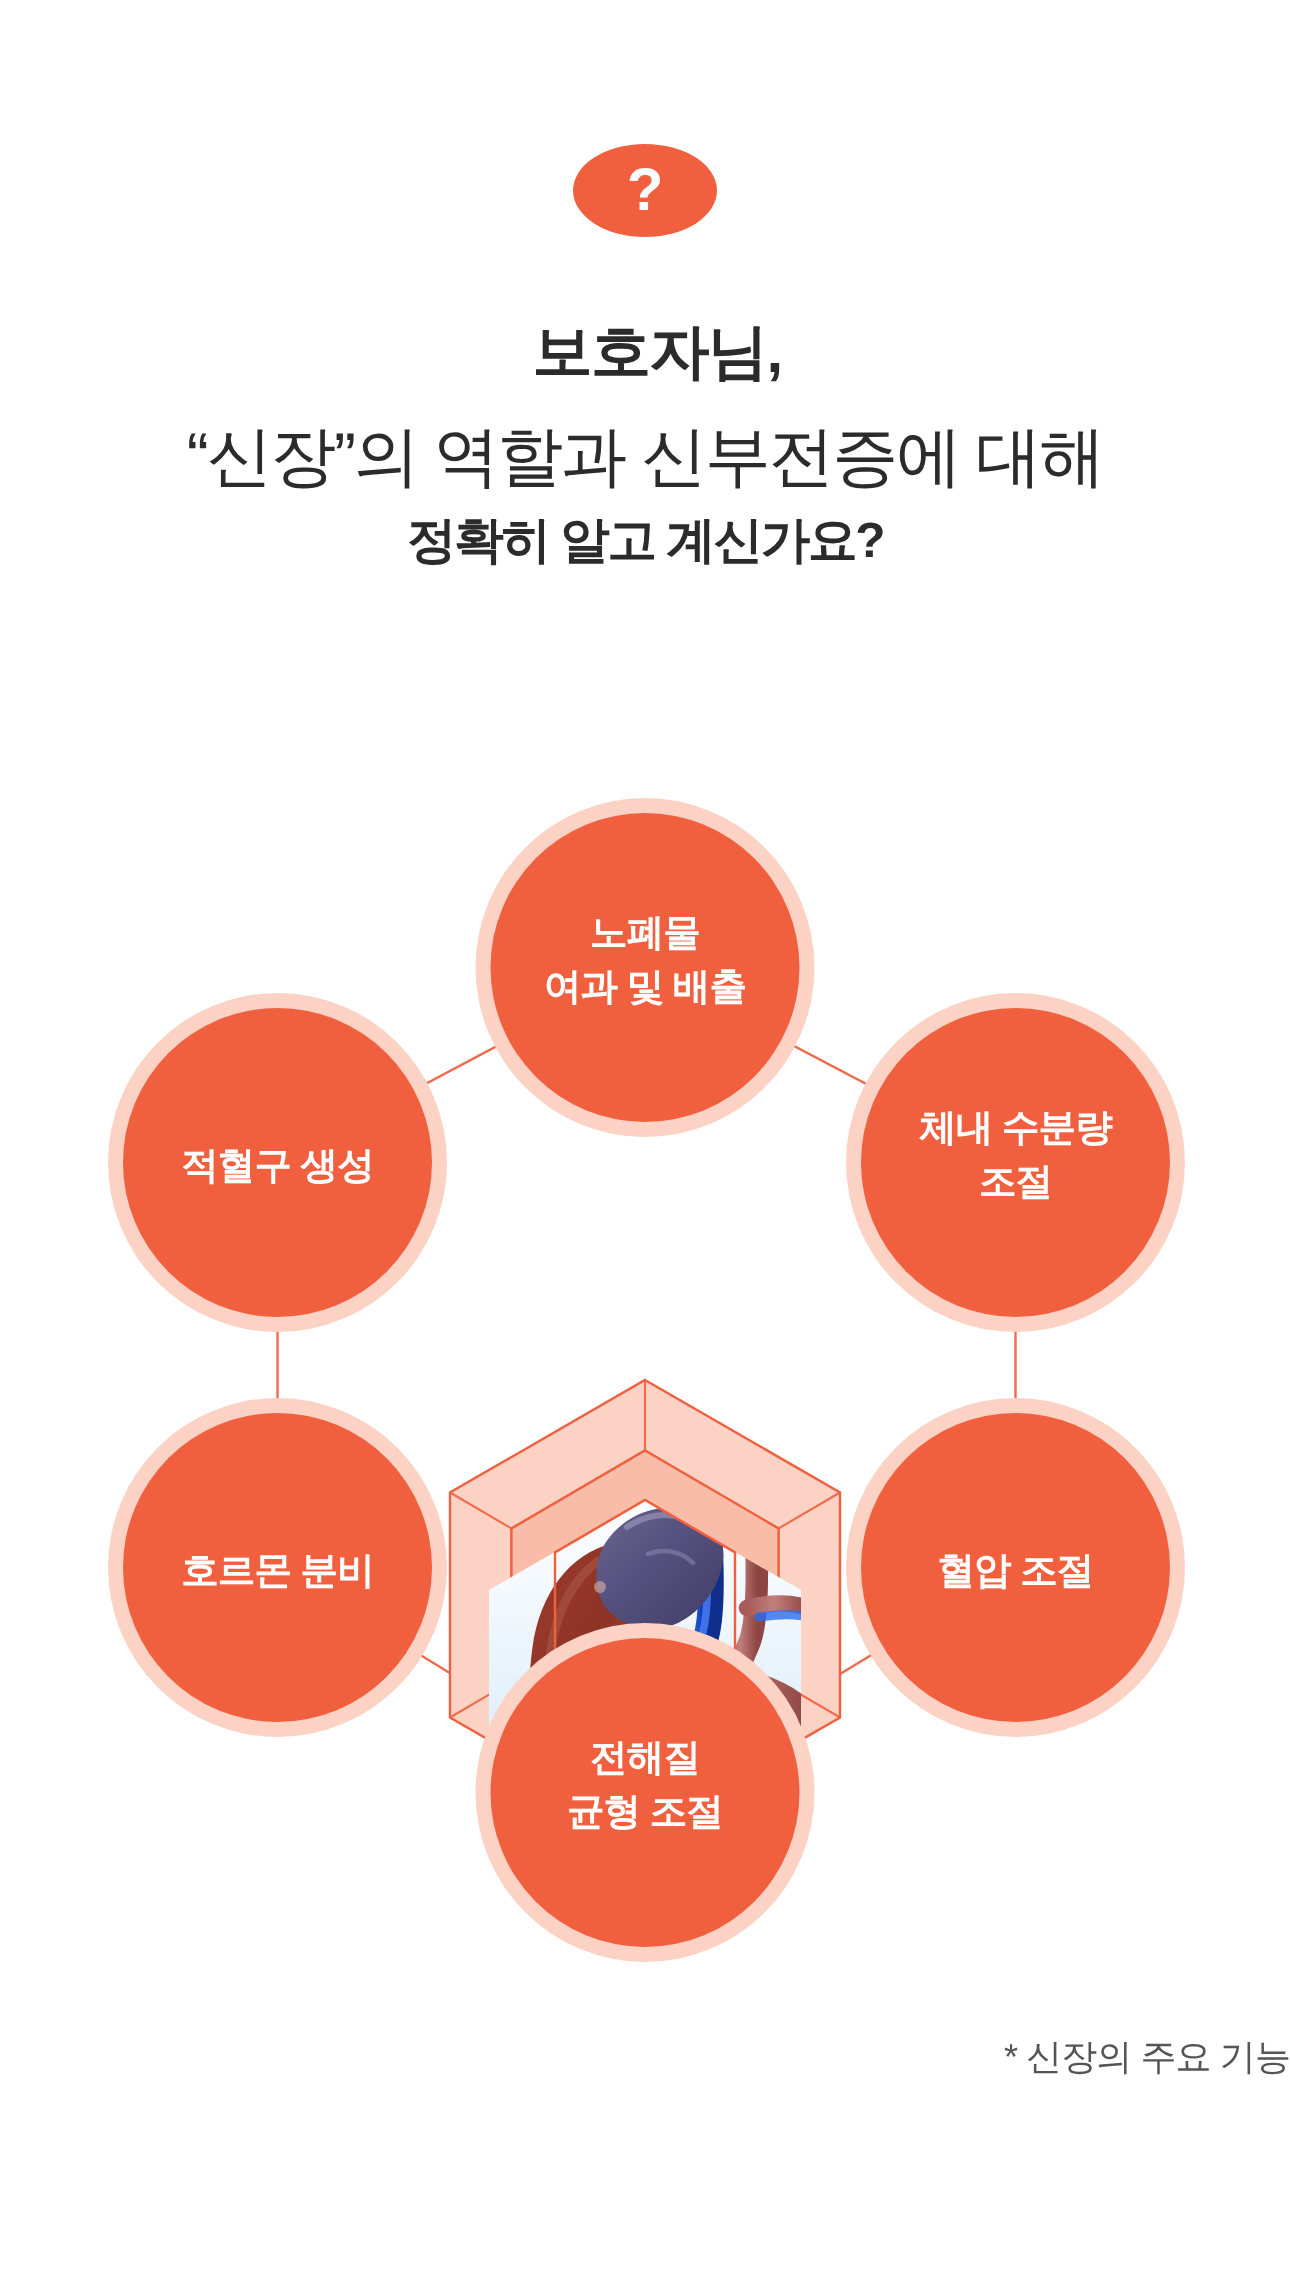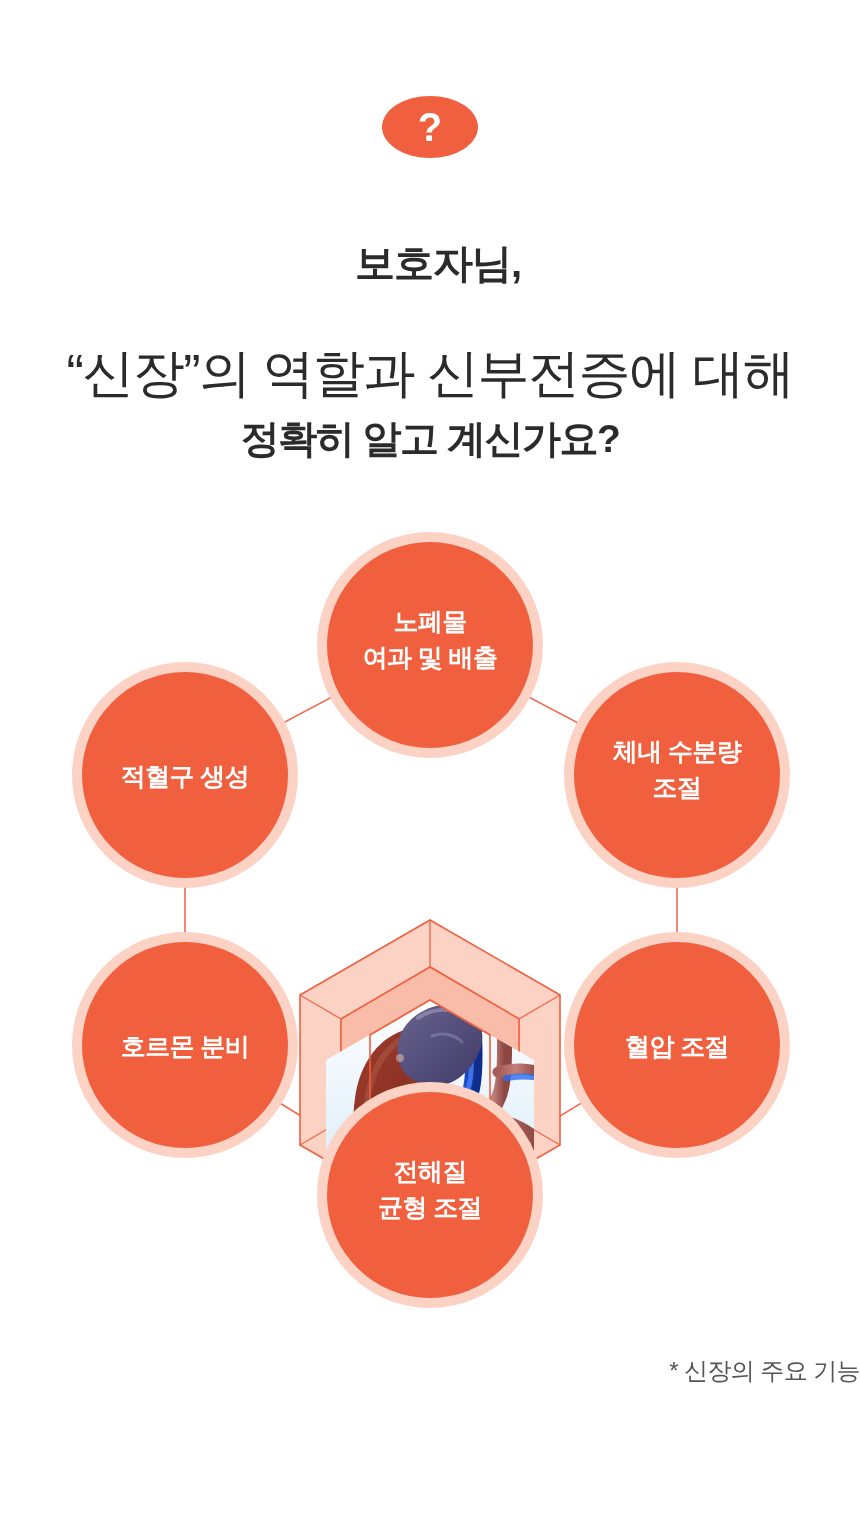--- a/index.html
+++ b/index.html
@@ -32,39 +32,39 @@
     display: flex;
     align-items: center;
     justify-content: center;
     color: #ffffff;
     font-size: 40px;
     font-weight: bold;
     line-height: 1;
     letter-spacing: 0;
   }
   .title-line-1 {
-    margin-top: 80px;
+    margin-top: 52px;
     font-size: 40px;
     font-weight: bold;
     color: #2b2b2b;
     letter-spacing: -1px;
     line-height: 1.25;
     padding-left: 16px;
   }
   .title-line-2 {
-    margin-top: 52px;
-    font-size: 52px;
+    margin-top: 16px;
+    font-size: 44px;
     font-weight: normal;
     color: #2b2b2b;
     letter-spacing: -1.5px;
     line-height: 1.3;
   }
   .title-line-3 {
     margin-top: 6px;
-    font-size: 39px;
+    font-size: 33px;
     font-weight: bold;
     color: #2b2b2b;
     letter-spacing: -1.5px;
     line-height: 1.3;
   }
 
   
   .diagram {
     position: absolute;
     top: 480px;

